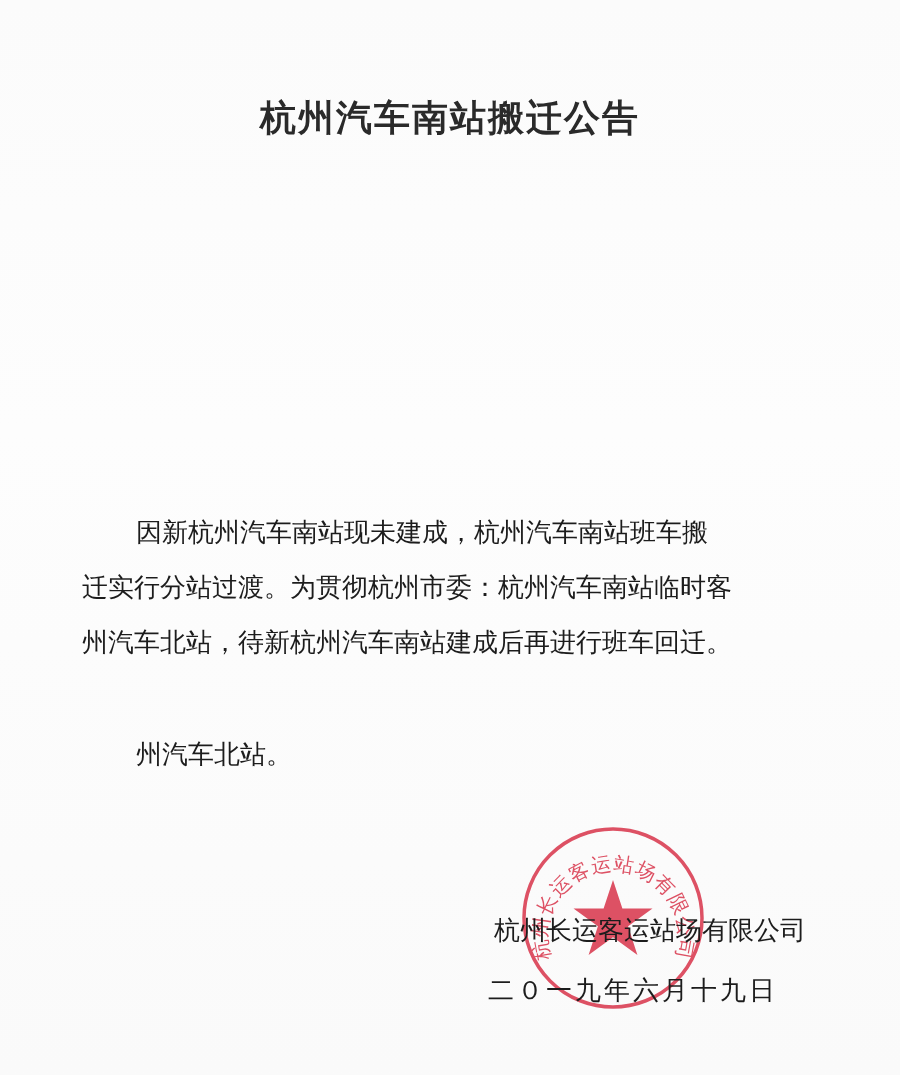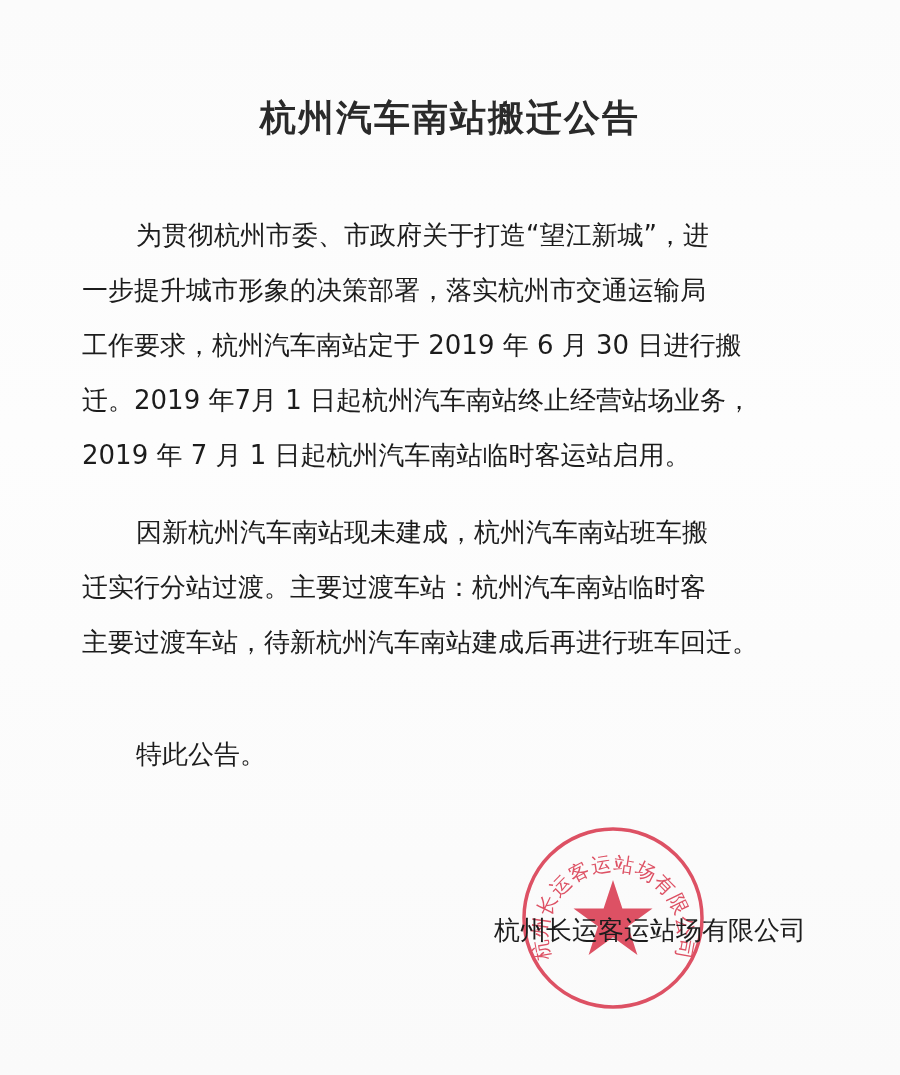--- a/index.html
+++ b/index.html
@@ -69,46 +69,40 @@
       pointer-events: none;
     }
   </style>
 </head>
 <body>
 
 <div class="page">
 
   <div class="title">杭州汽车南站搬迁公告</div>
 
-  <div class="body-text p1">
-    <span class="line indent">为贯彻杭州市委、市政府关于打造“望江新城”，进</span>
-    <span class="line">一步提升城市形象的决策部署，落实杭州市交通运输局</span>
-    <span class="line">工作要求，杭州汽车南站定于 2019 年 6 月 30 日进行搬</span>
-    <span class="line">迁。2019 年7月  1 日起杭州汽车南站终止经营站场业务，</span>
-    <span class="line">2019 年 7 月 1 日起杭州汽车南站临时客运站启用。</span>
-  </div>
 
   <div class="body-text p2">
     <span class="line indent">因新杭州汽车南站现未建成，杭州汽车南站班车搬</span>
-    <span class="line">迁实行分站过渡。主要过渡车站：杭州汽车南站临时客</span>
-    <span class="line">主要过渡车站，待新杭州汽车南站建成后再进行班车回迁。</span>
+    <span class="line">迁实行分站过渡。为贯彻杭州市委：杭州汽车南站临时客</span>
+    <span class="line">州汽车北站，待新杭州汽车南站建成后再进行班车回迁。</span>
   </div>
 
   <div class="body-text p3">
-    <span class="line indent">特此公告。</span>
+    <span class="line indent">州汽车北站。</span>
   </div>
 
   <svg class="stamp" viewBox="0 0 188 188" xmlns="http://www.w3.org/2000/svg">
     <defs>
       <path id="stampArc" d="M 34 140 A 66 66 0 1 1 154 140" fill="none"></path>
     </defs>
     <circle cx="94" cy="94" r="89" fill="none" stroke="#d8344a" stroke-width="3.5"></circle>
     <text font-size="20" fill="#d8344a" font-family="DejaVu Sans, sans-serif" letter-spacing="1">
       <textPath href="#stampArc" startOffset="50%" text-anchor="middle">杭州长运客运站场有限公司</textPath>
     </text>
     <g>
       <polygon fill="#d8344a" points="94,56 103.4,84.6 133.5,84.6 109.1,102.3 118.4,131 94,113.3 69.6,131 78.9,102.3 54.5,84.6 84.6,84.6"></polygon>
     </g>
   </svg>
 
   <div class="signature sig-company">杭州长运客运站场有限公司</div>
+  <div class="signature sig-date">二０一九年六月十九日</div>
 
 </div>
 
 </body></html>

